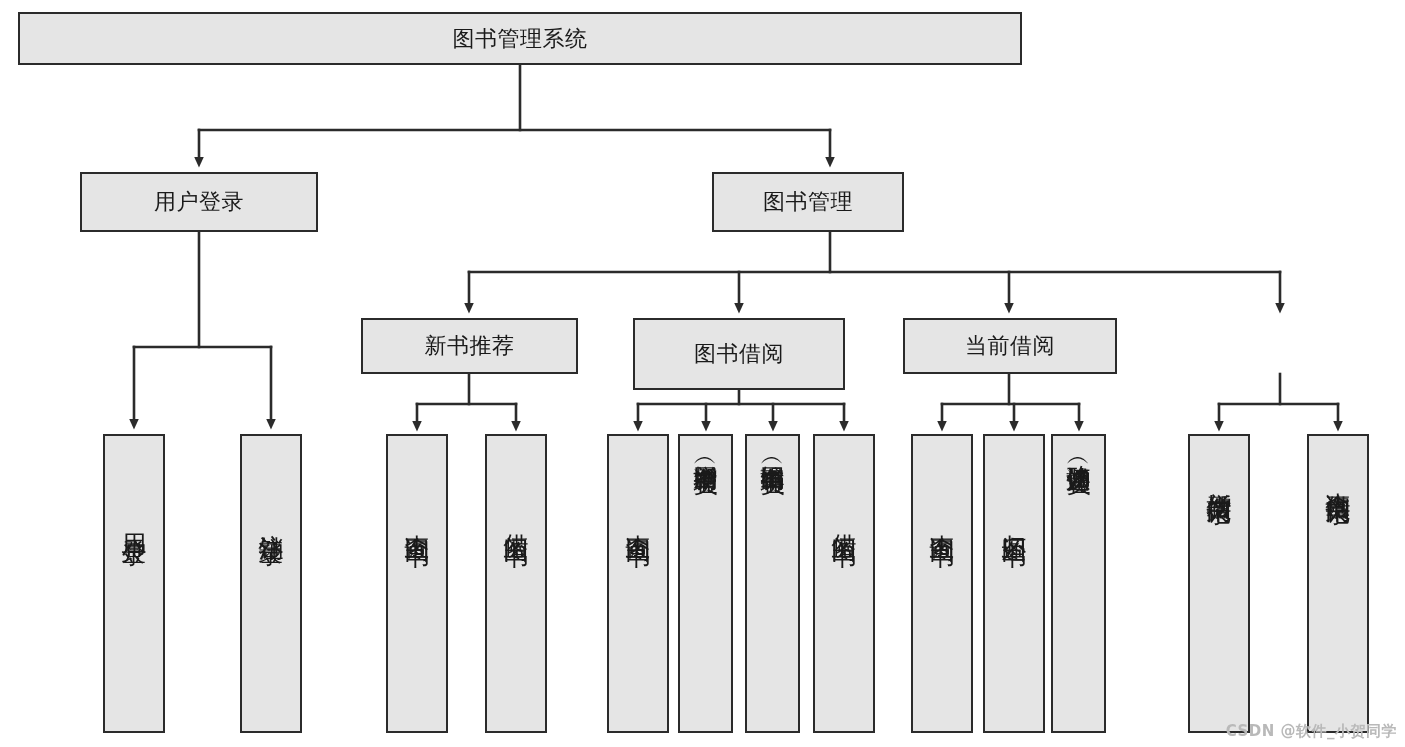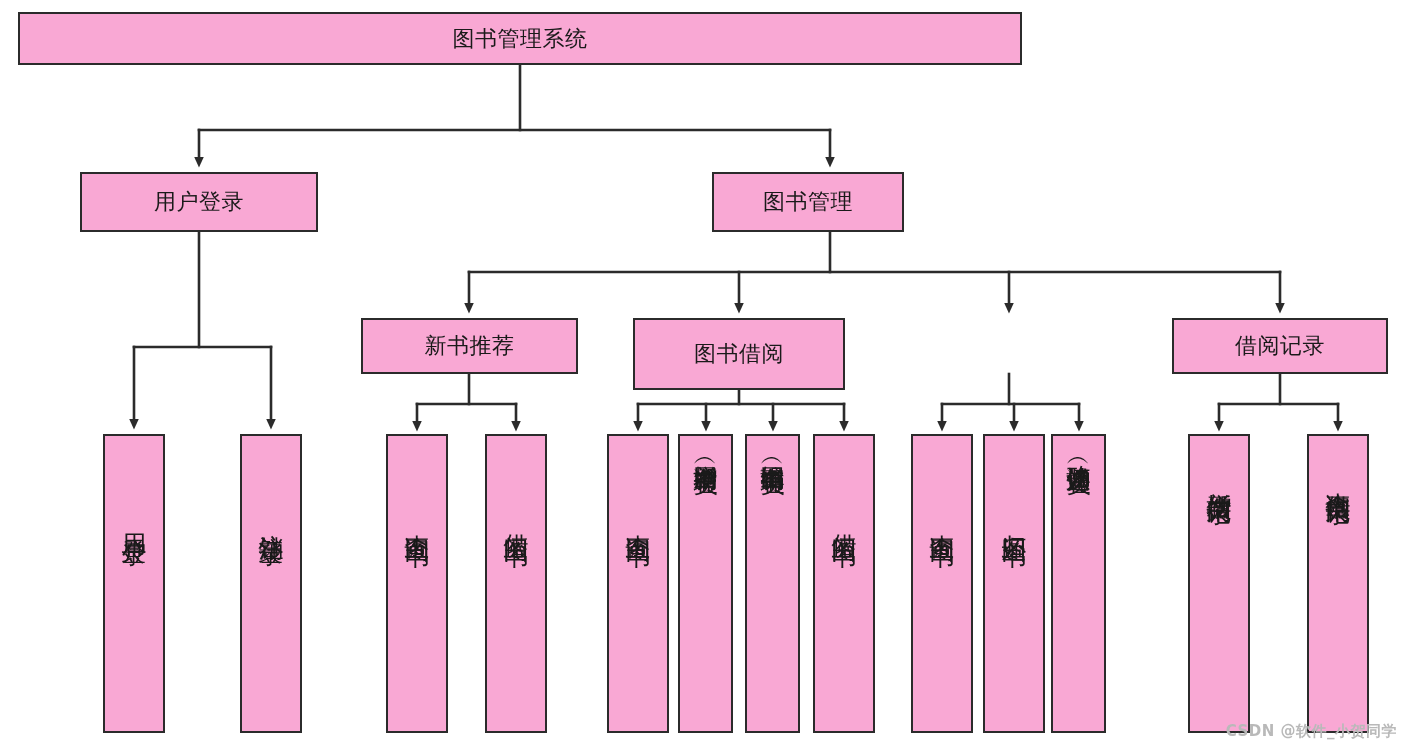--- a/index.html
+++ b/index.html
@@ -21,21 +21,21 @@
     position: absolute;
     left: 0;
     top: 0;
     width: 1405px;
     height: 747px;
     pointer-events: none;
   }
   .node {
     position: absolute;
     box-sizing: border-box;
-    background: #f9a8d4;
+    background: #e5e5e5;
     border: 2.5px solid #2b2b2b;
     display: flex;
     align-items: center;
     justify-content: center;
   }
   .node-label {
     color: #1a1a1a;
     text-align: center;
     line-height: 1.18;
     letter-spacing: 0.5px;
@@ -133,22 +133,22 @@
   <div class="node horiz" style="left:712px; top:172px; width:192px; height:60px;">
     <span class="node-label">图书管理</span>
   </div>
 
   <div class="node horiz" style="left:361px; top:318px; width:217px; height:56px;">
     <span class="node-label">新书推荐</span>
   </div>
   <div class="node horiz" style="left:633px; top:318px; width:212px; height:72px;">
     <span class="node-label">图书借阅</span>
   </div>
-  <div class="node horiz" style="left:1172px; top:318px; width:216px; height:56px;">
-    <span class="node-label">借阅记录</span>
+  <div class="node horiz" style="left:903px; top:318px; width:214px; height:56px;">
+    <span class="node-label">当前借阅</span>
   </div>
 
   <div class="node vert" style="left:103px; top:434px; width:62px; height:299px; padding-top:78px;">
     <span class="node-label">用户登录</span>
   </div>
   <div class="node vert" style="left:240px; top:434px; width:62px; height:299px; padding-top:78px;">
     <span class="node-label">注销登录</span>
   </div>
 
   <div class="node vert" style="left:386px; top:434px; width:62px; height:299px; padding-top:78px;">

